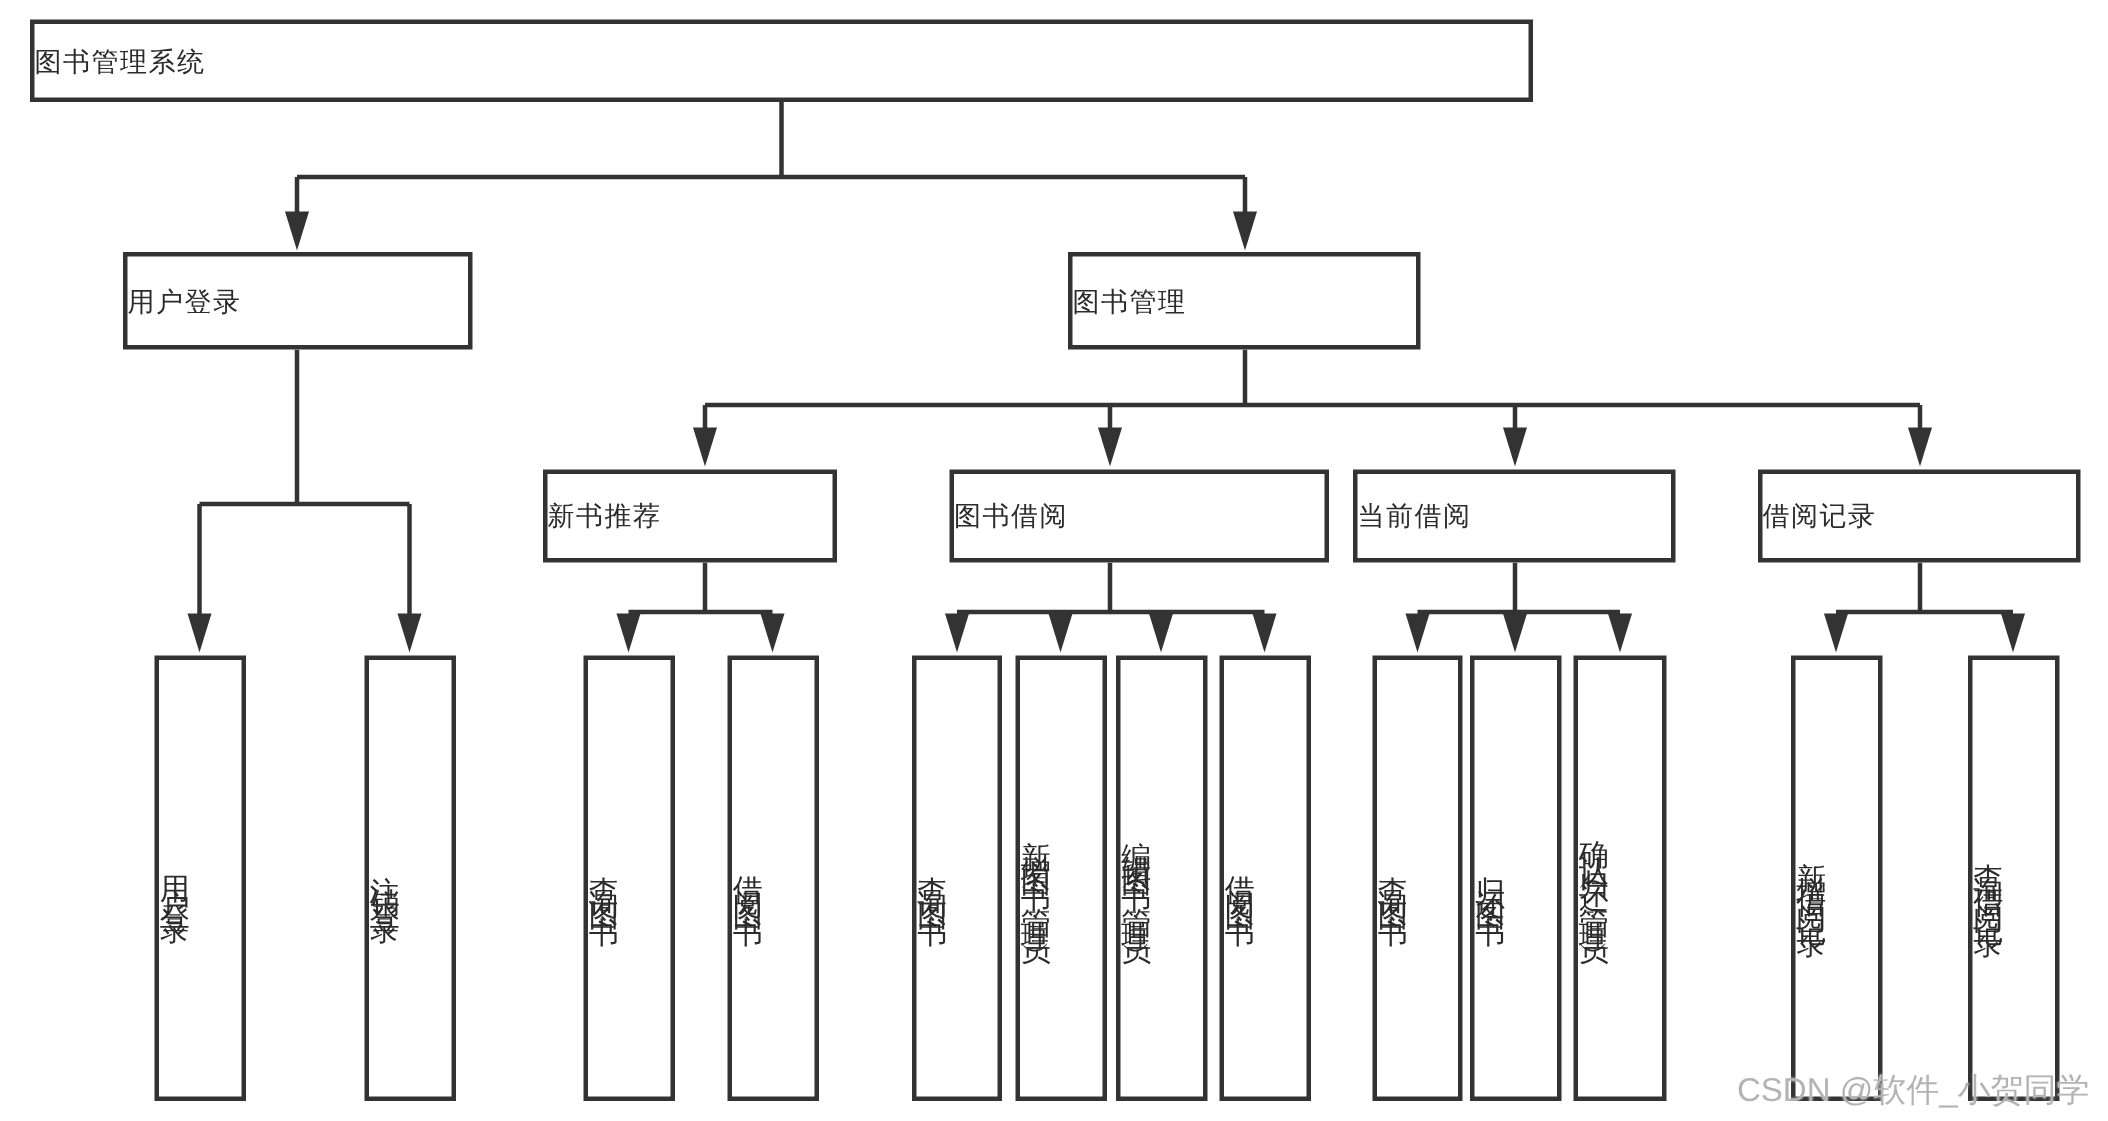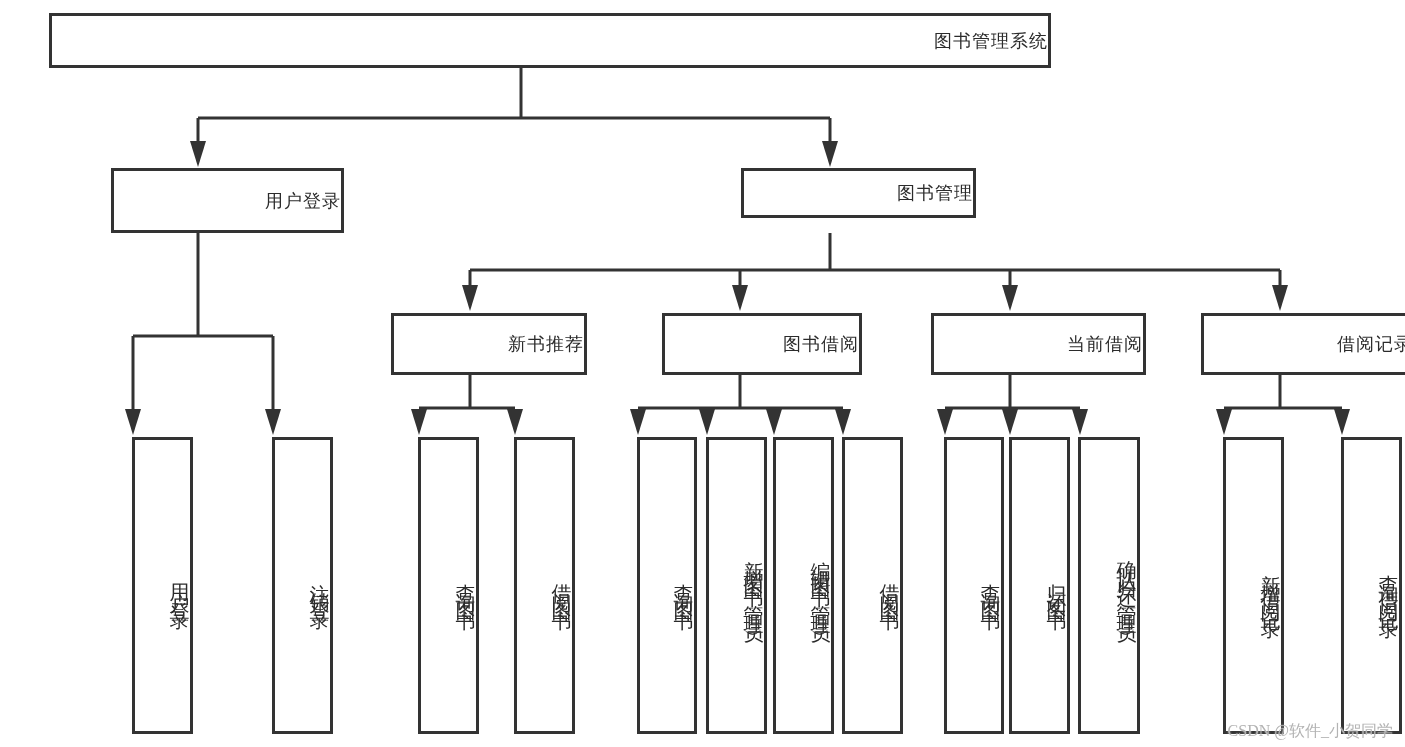--- a/index.html
+++ b/index.html
@@ -17,48 +17,46 @@
     overflow:hidden;
   }
   .connectors{position:absolute;left:0;top:0;z-index:1;}
   .connectors path{stroke:var(--line);stroke-width:3;fill:none;}
   .connectors polygon{fill:var(--line);stroke:none;}
   .node{
     position:absolute;
     box-sizing:border-box;
     border:3px solid var(--line);
     background:var(--bg);
-    display:flex;align-items:center;justify-content:flex-end;
+    display:flex;align-items:center;justify-content:flex-start;
     z-index:2;
     color:var(--text);
-    margin-left:29px;
   }
   .h-label{
     font-size:18px;
     letter-spacing:1px;
     white-space:nowrap;
     color:var(--text);
   }
   .v-label{
     writing-mode:vertical-rl;
     text-orientation:mixed;
     font-size:20px;
     letter-spacing:9px;
     line-height:1;
     color:var(--text);
   }
   .watermark{
     position:absolute;
     right:12px;bottom:5px;
-    font-size:16px;
+    font-size:22px;
     color:var(--wm);
     z-index:10;
     white-space:nowrap;
     text-shadow:0 0 2px rgba(255,255,255,.8);
-    font-family:Liberation Serif, serif;
   }
 </style>
 </head>
 <body>
 
 <div class="canvas">
 
   <svg class="connectors" width="1405" height="747" viewBox="0 0 1405 747" aria-hidden="true">
       <path d="M521,68 V118"></path>
       <path d="M198,118 H830"></path>
@@ -103,28 +101,28 @@
       <polygon points="1334,409 1350,409 1342,435"></polygon>
     </svg>
 
   <div class="node" style="left:20px;top:13px;width:1002px;height:55px">
     <span class="h-label">图书管理系统</span>
   </div>
 
   <div class="node" style="left:82px;top:168px;width:233px;height:65px">
     <span class="h-label">用户登录</span>
   </div>
-  <div class="node" style="left:712px;top:168px;width:235px;height:50px">
+  <div class="node" style="left:712px;top:168px;width:235px;height:65px">
     <span class="h-label">图书管理</span>
   </div>
 
   <div class="node" style="left:362px;top:313px;width:196px;height:62px">
     <span class="h-label">新书推荐</span>
   </div>
-  <div class="node" style="left:633px;top:313px;width:200px;height:62px">
+  <div class="node" style="left:633px;top:313px;width:253px;height:62px">
     <span class="h-label">图书借阅</span>
   </div>
   <div class="node" style="left:1172px;top:313px;width:215px;height:62px">
     <span class="h-label">借阅记录</span>
   </div>
   <div class="node" style="left:902px;top:313px;width:215px;height:62px">
     <span class="h-label">当前借阅</span>
   </div>
 
   <div class="node" style="left:103px;top:437px;width:61px;height:297px">

